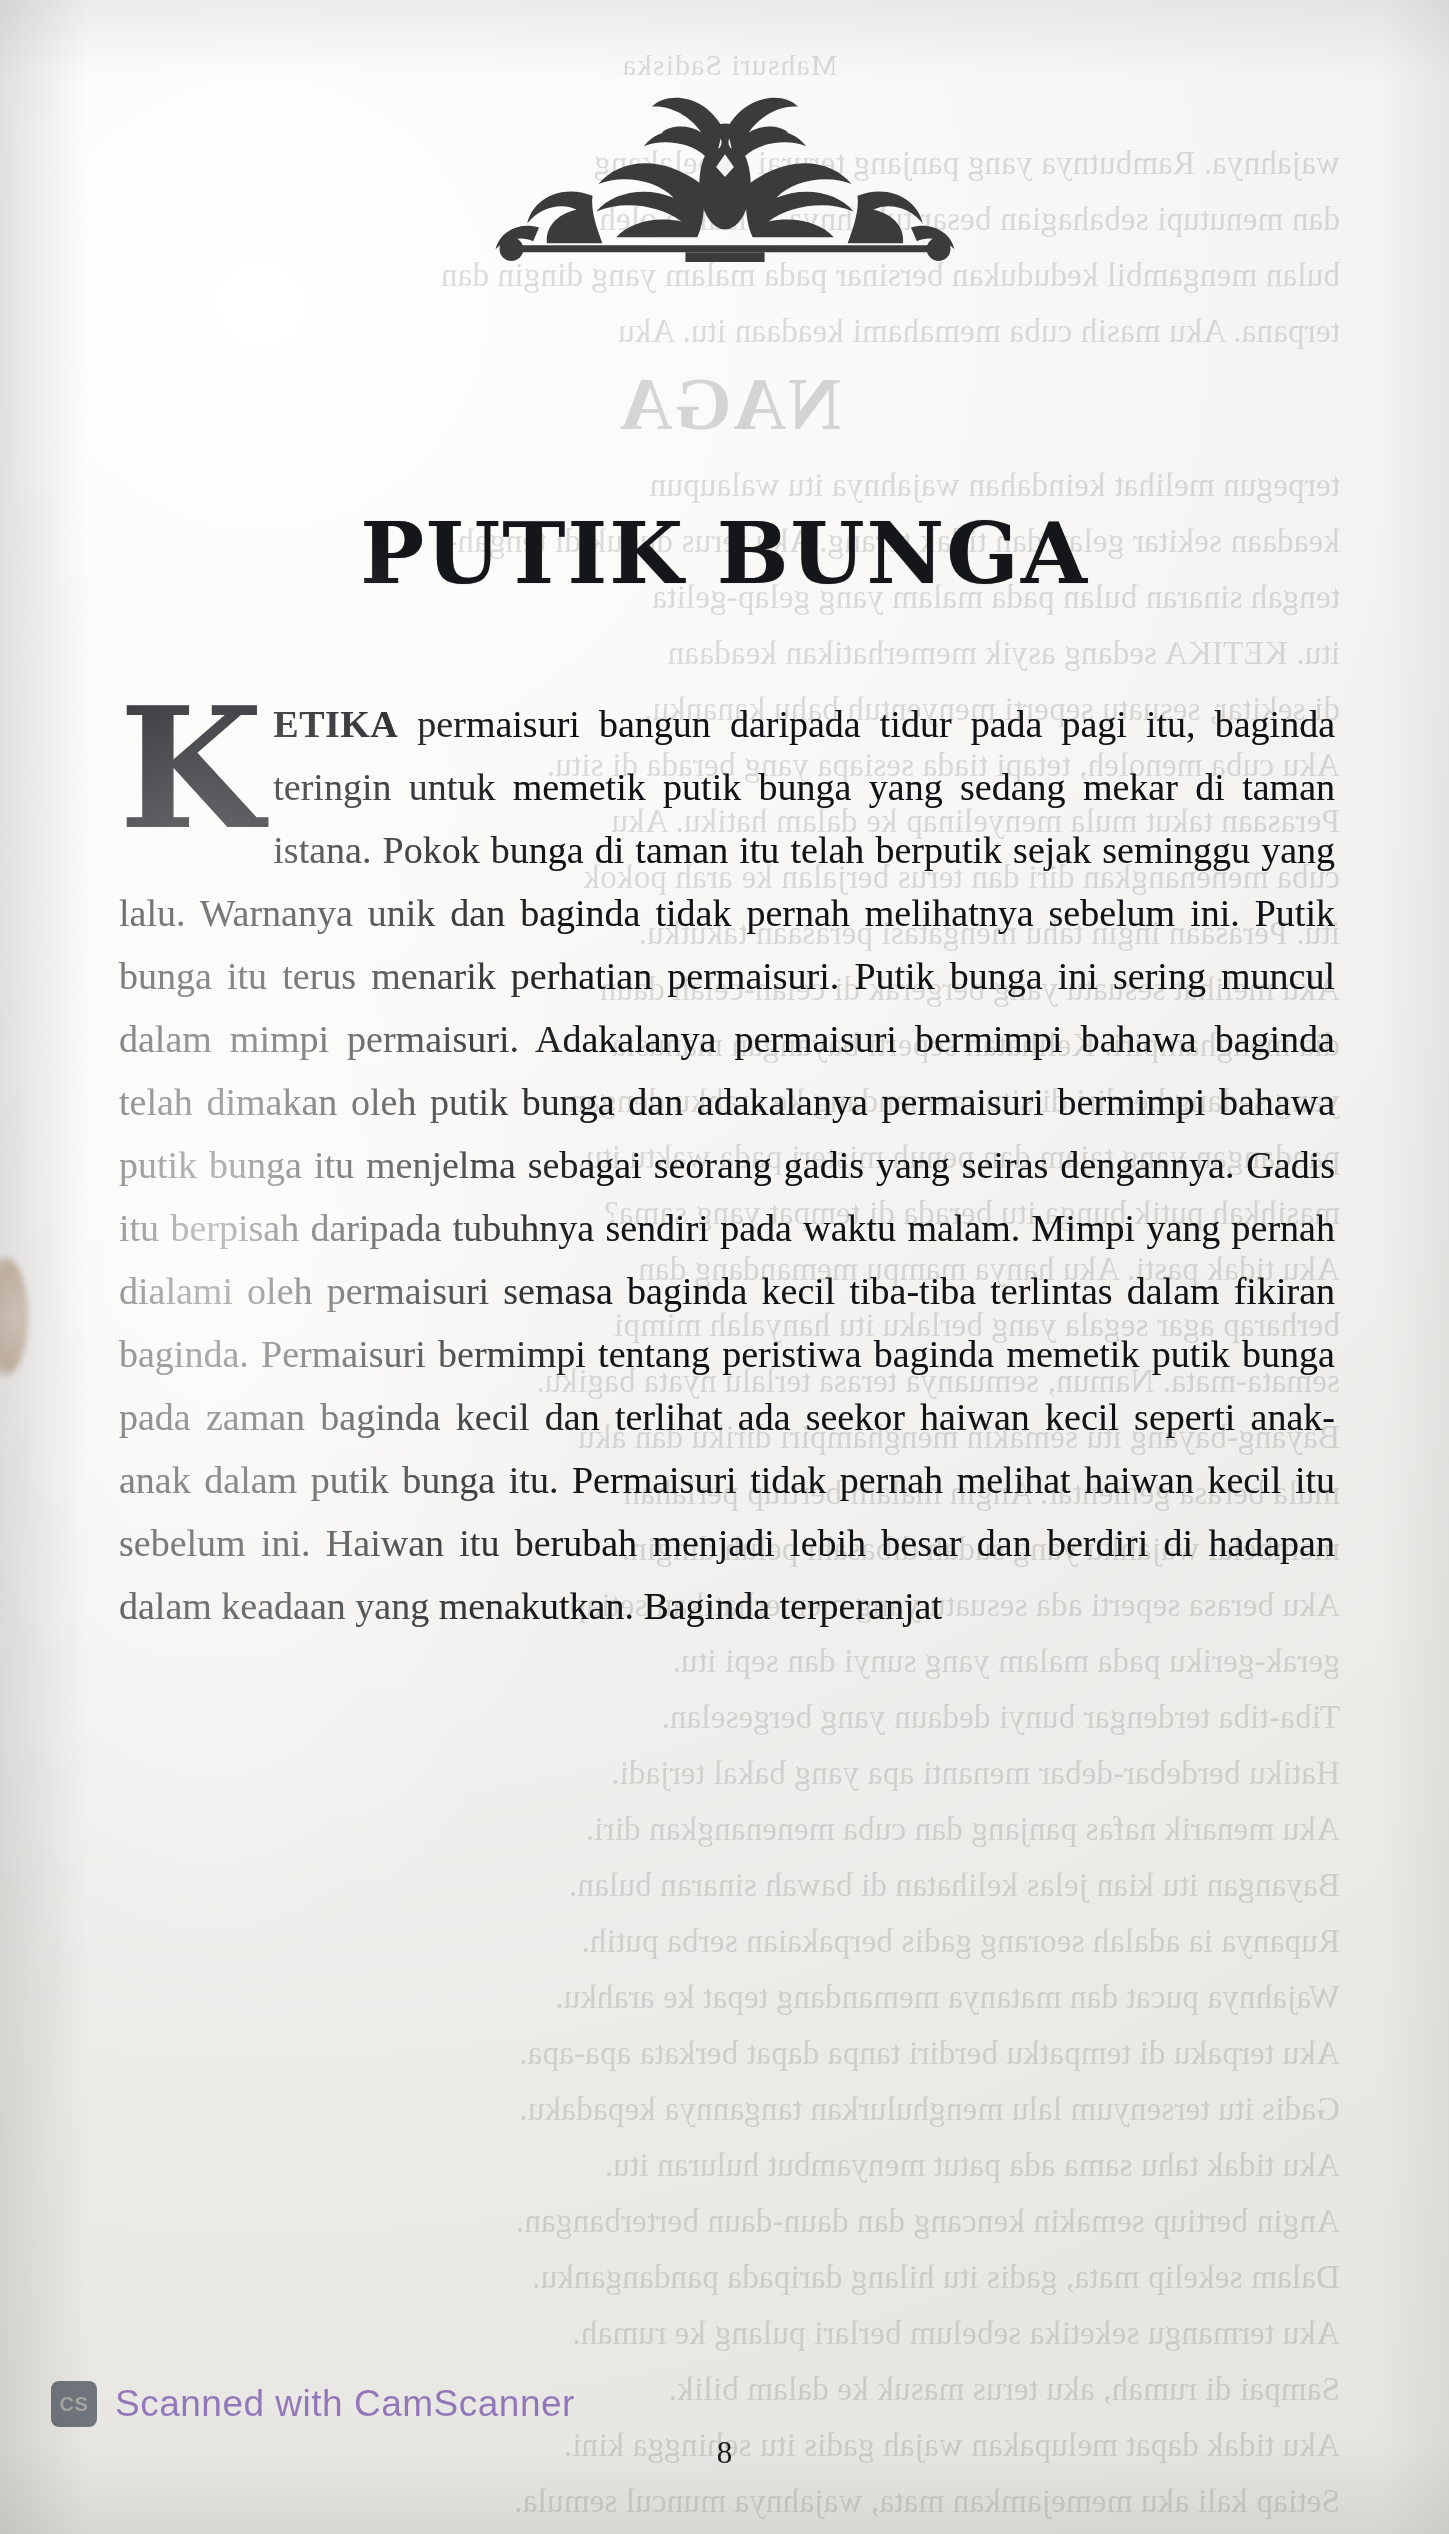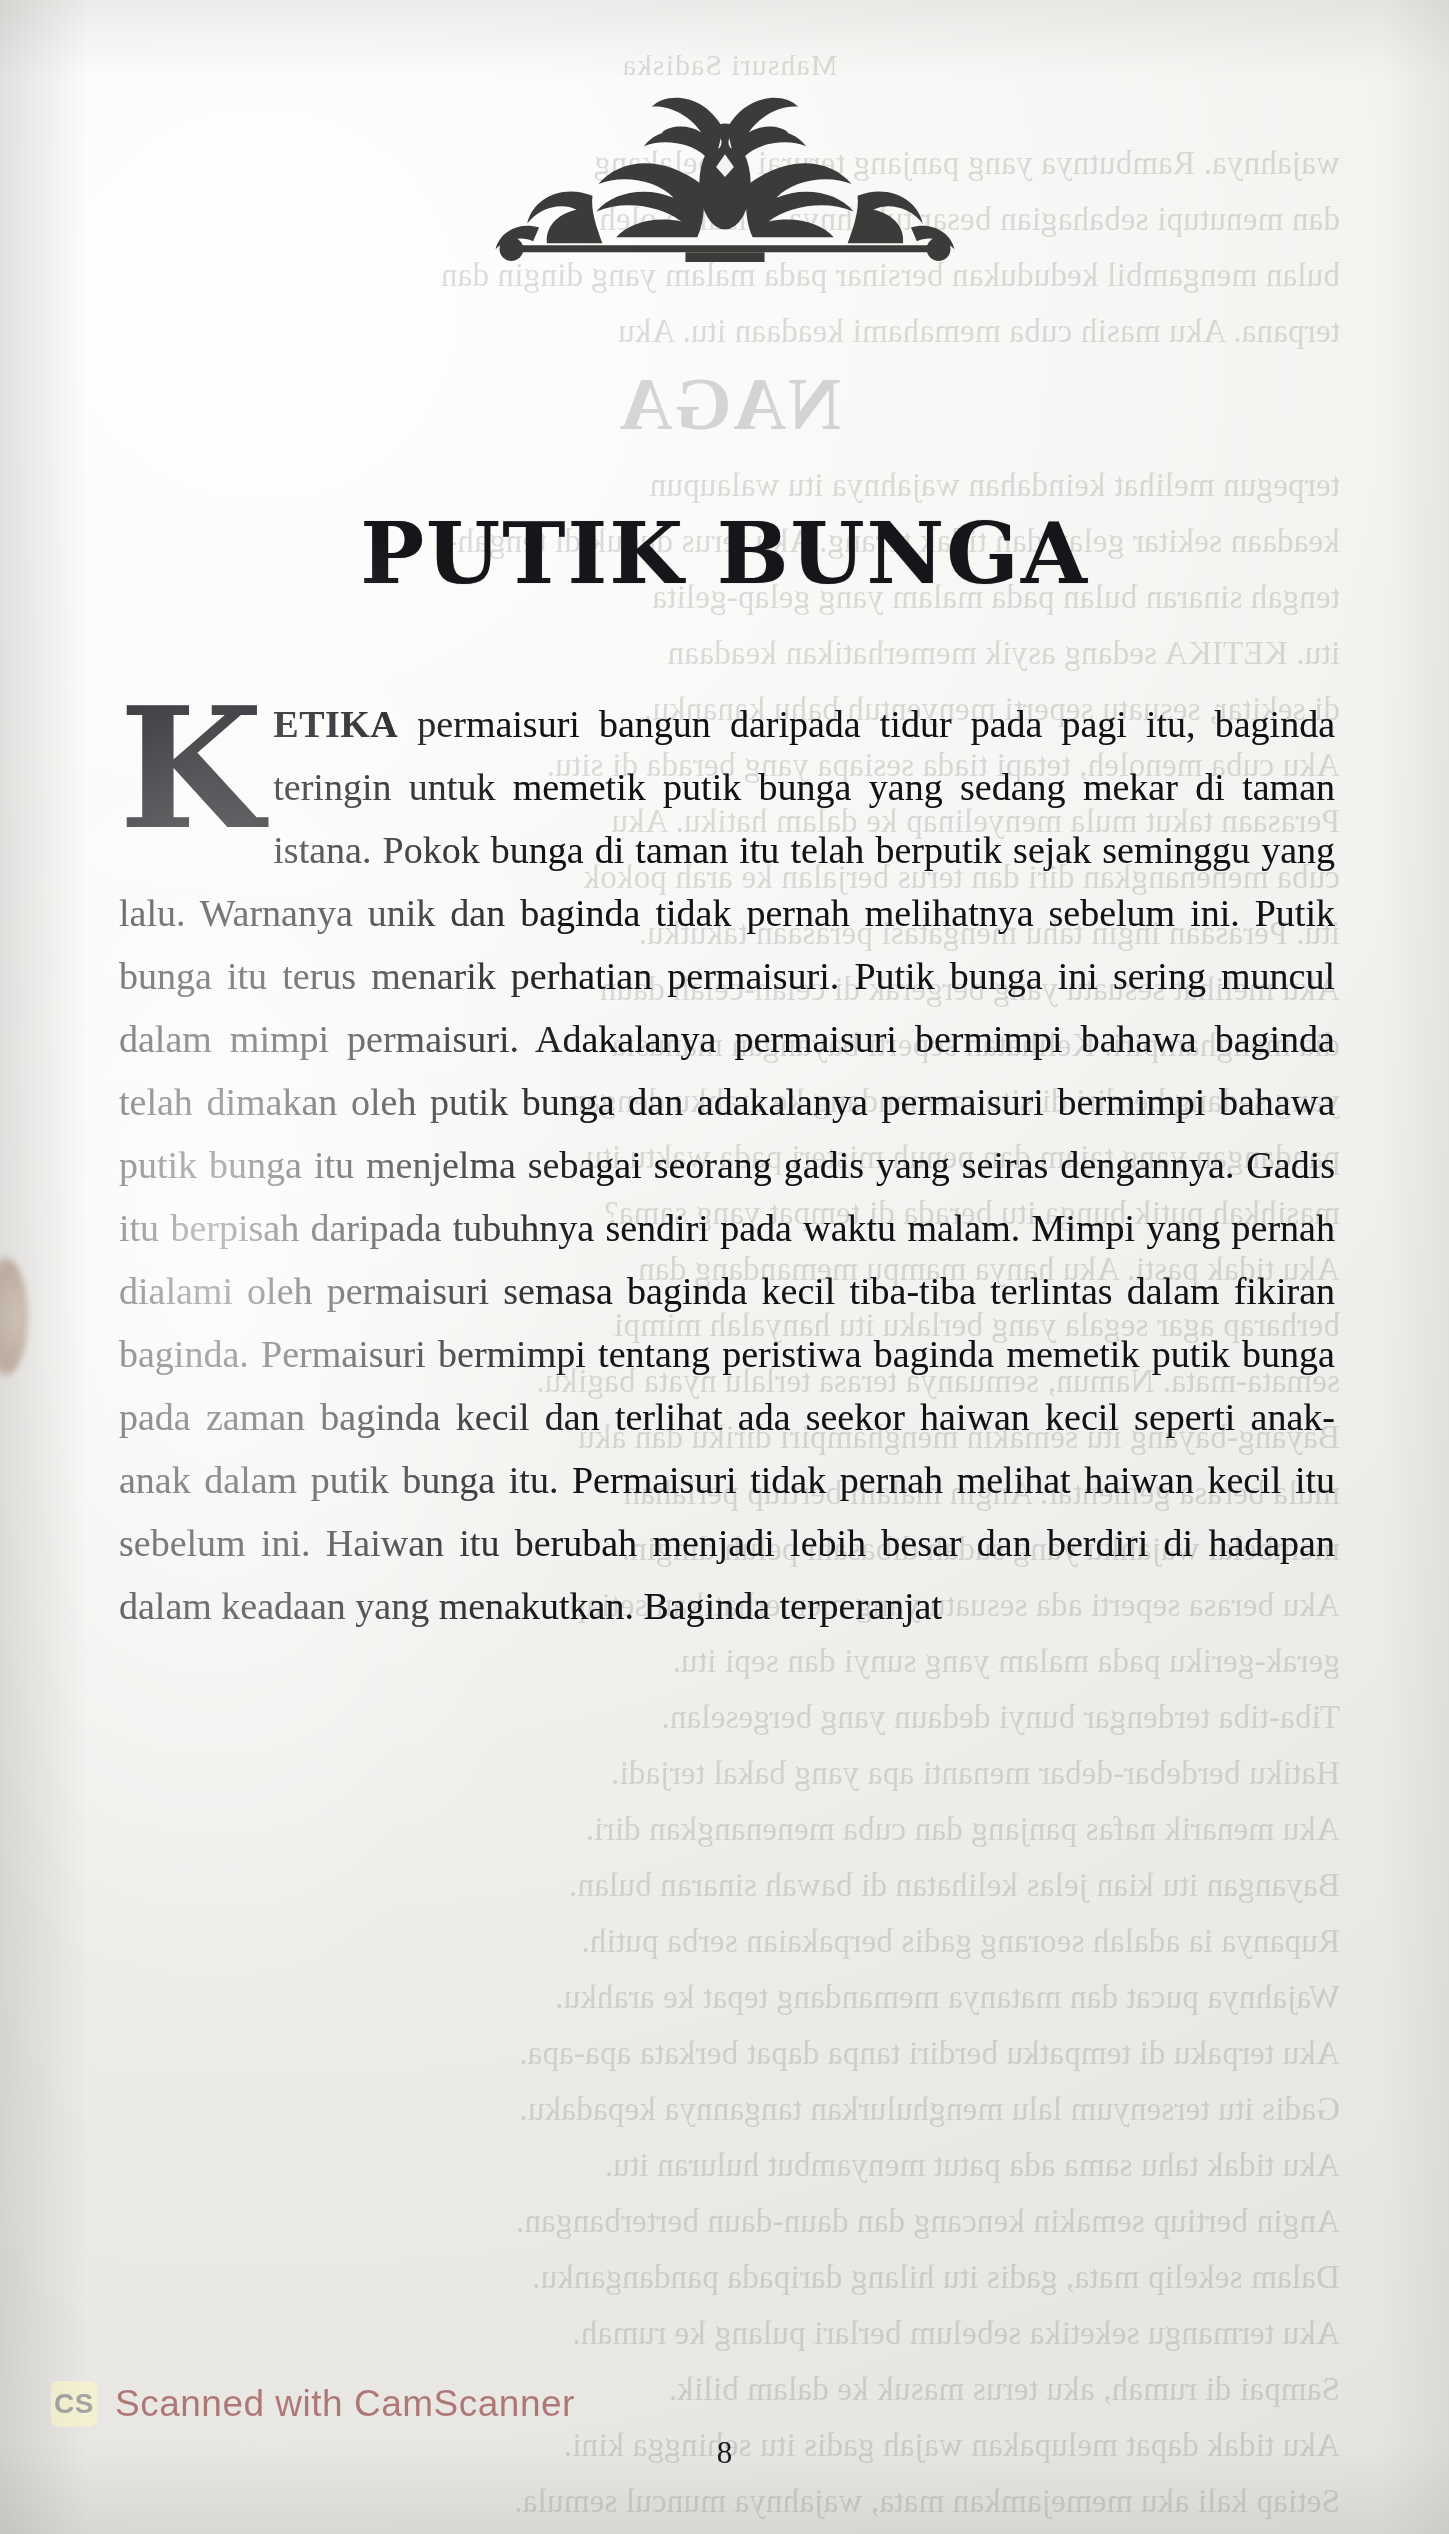--- a/index.html
+++ b/index.html
@@ -157,34 +157,34 @@
     display: flex;
     align-items: center;
     gap: 18px;
     opacity: 0.55;
     user-select: none;
   }
   .cs-badge {
     width: 46px;
     height: 46px;
     border-radius: 8px;
-    background: #fef9c3;
+    background: #0f172a;
     color: #6f6f6f;
     font-family: "Liberation Sans", sans-serif;
     font-weight: bold;
-    font-size: 28px;
+    font-size: 20px;
     display: flex;
     align-items: center;
     justify-content: center;
     letter-spacing: 0.5px;
   }
   .cs-text {
     font-family: "Liberation Sans", sans-serif;
     font-size: 37px;
-    color: #7f1d1d;
+    color: #4c1d95;
     letter-spacing: 0.5px;
   }
 </style>
 </head>
 <body>
 
 <div class="page">
 
   <div class="paper"></div>
 

